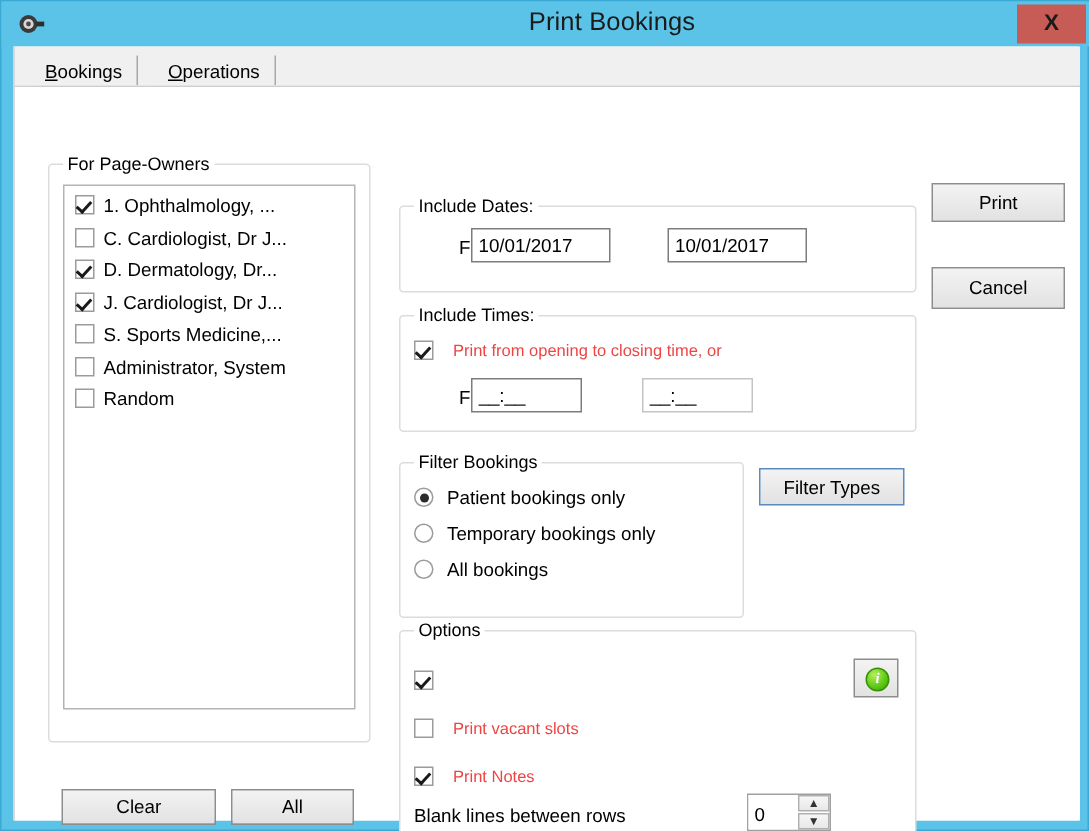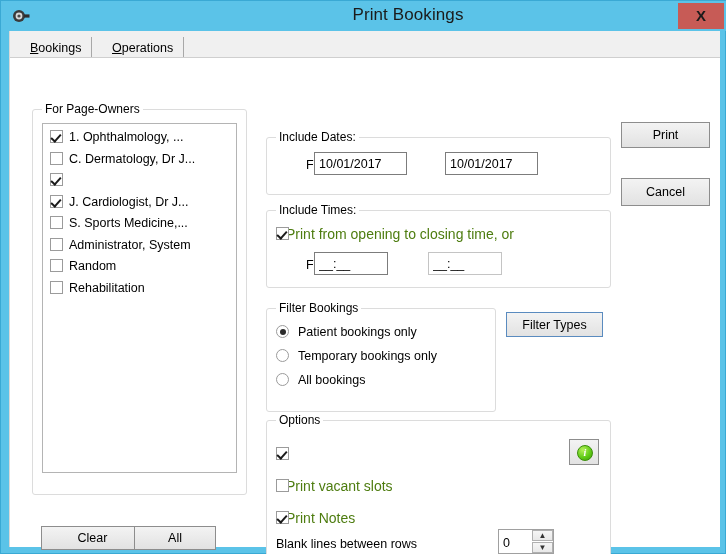--- a/index.html
+++ b/index.html
@@ -188,21 +188,21 @@
     text-align: center;
     padding: 0;
   }
   #btn-clear {
     position: absolute;
     left: 31px; top: 468px;
     width: 103px; height: 24px;
   }
   #btn-all {
     position: absolute;
-    left: 124px; top: 468px;
+    left: 144px; top: 468px;
     width: 82px; height: 24px;
   }
 
   
   #grp-dates {
     left: 256px; top: 79px;
     width: 345px; height: 58px;
   }
   .fieldlabel {
     position: absolute;
@@ -228,23 +228,23 @@
   #date-to-label { left: 152px; top: 20px; }
   #date-to { left: 178px; top: 14px; width: 93px; height: 23px; }
 
   
   #grp-times {
     left: 256px; top: 152px;
     width: 345px; height: 78px;
   }
   .checkrow {
     position: absolute;
-    padding-left: 10px;
-    font-size: 14px;
-    color: #4d7c0f;
+    padding-left: 26px;
+    font-size: 11px;
+    color: #ef4444;
     line-height: 15px;
     cursor: pointer;
     white-space: nowrap;
   }
   .checkrow .cbox { left: 0px; top: 0px; }
 
   #chk-opening { left: 9px; top: 16px; }
   #time-from-label { left: 9px; top: 47px; }
   #time-from { left: 47px; top: 41px; width: 74px; height: 23px; }
   #time-to-label { left: 133px; top: 47px; }
@@ -414,44 +414,41 @@
 
       <div class="group" id="grp-owners">
         <div class="group-title">For Page-Owners</div>
         <div id="owner-list">
           <div class="owner-item">
             <span class="cbox checked"></span>
             <span>1. Ophthalmology, ...</span>
           </div>
           <div class="owner-item">
             <span class="cbox"></span>
-            <span>C. Dermatology, Dr J...</span>
+            <span>C. Cardiologist, Dr J...</span>
           </div>
           <div class="owner-item">
             <span class="cbox checked"></span>
+            <span>D. Dermatology, Dr...</span>
           </div>
           <div class="owner-item">
             <span class="cbox checked"></span>
             <span>J. Cardiologist, Dr J...</span>
           </div>
           <div class="owner-item">
             <span class="cbox"></span>
             <span>S. Sports Medicine,...</span>
           </div>
           <div class="owner-item">
             <span class="cbox"></span>
             <span>Administrator, System</span>
           </div>
           <div class="owner-item">
             <span class="cbox"></span>
             <span>Random</span>
-          </div>
-          <div class="owner-item">
-            <span class="cbox"></span>
-            <span>Rehabilitation</span>
           </div>
         </div>
       </div>
 
       <button class="btn" id="btn-clear">Clear</button>
       <button class="btn" id="btn-all">All</button>
 
       <div class="group" id="grp-dates">
         <div class="group-title">Include Dates:</div>
         <div class="fieldlabel" id="date-from-label">From</div>

